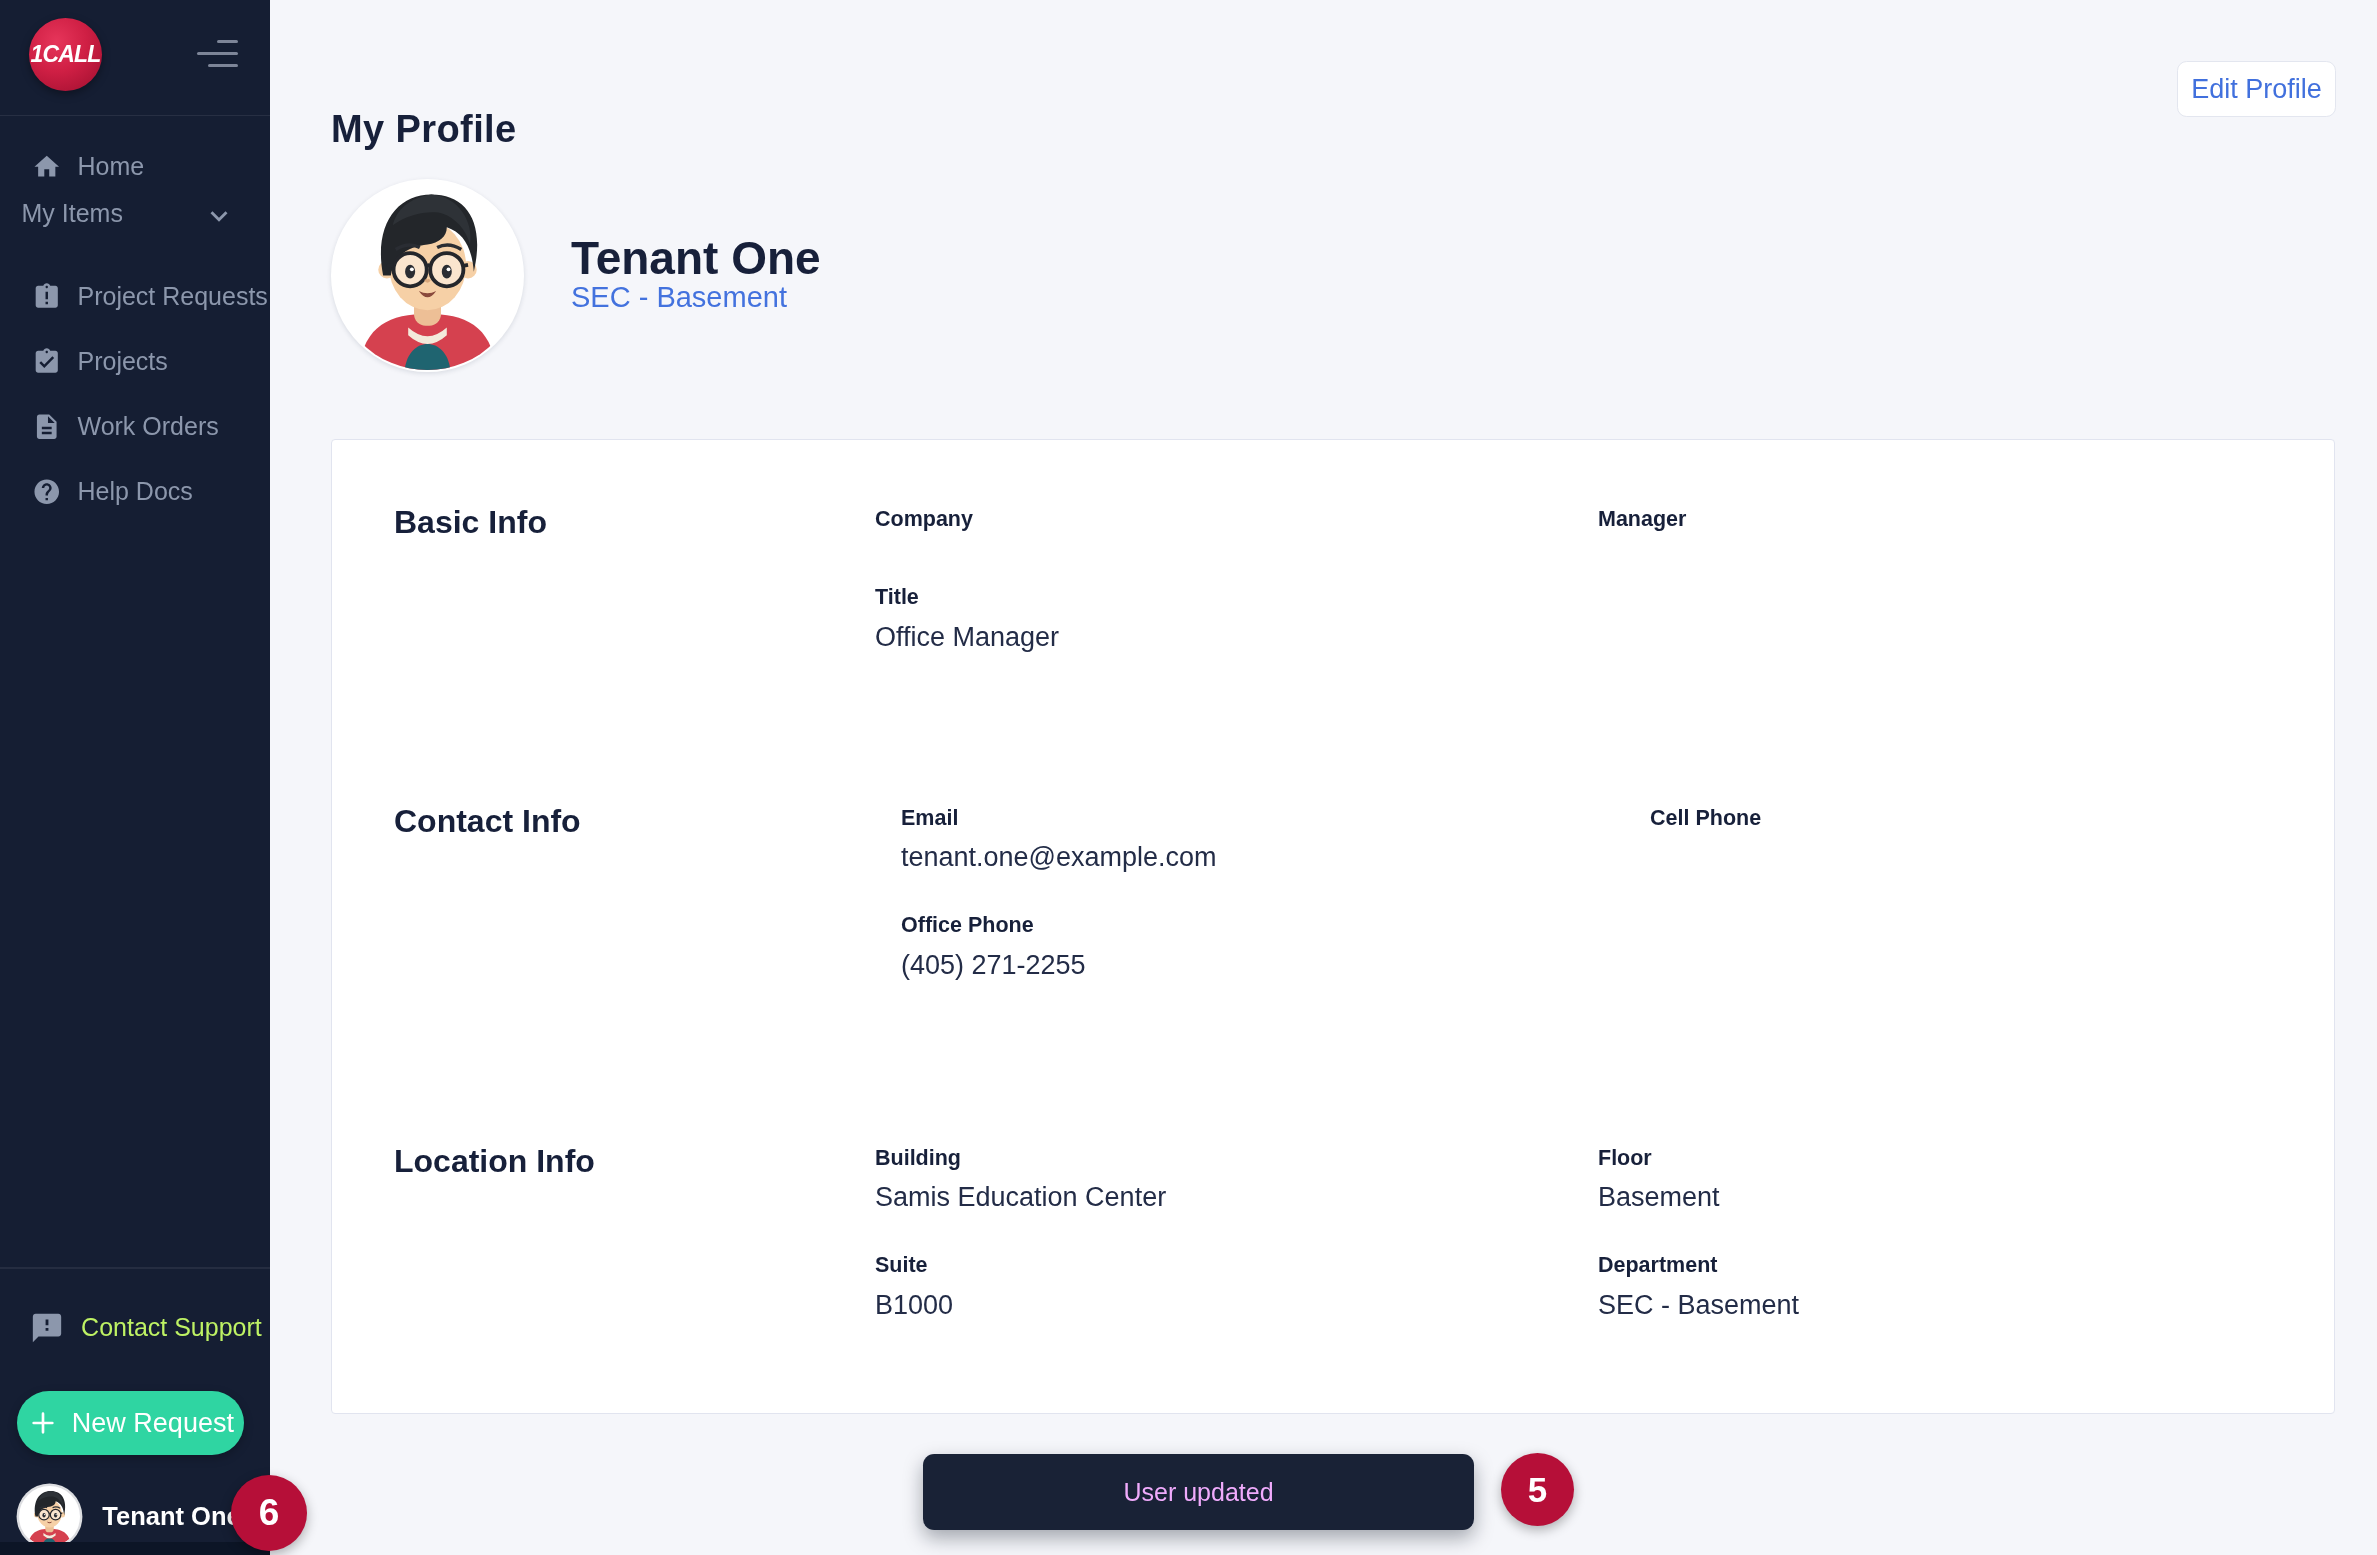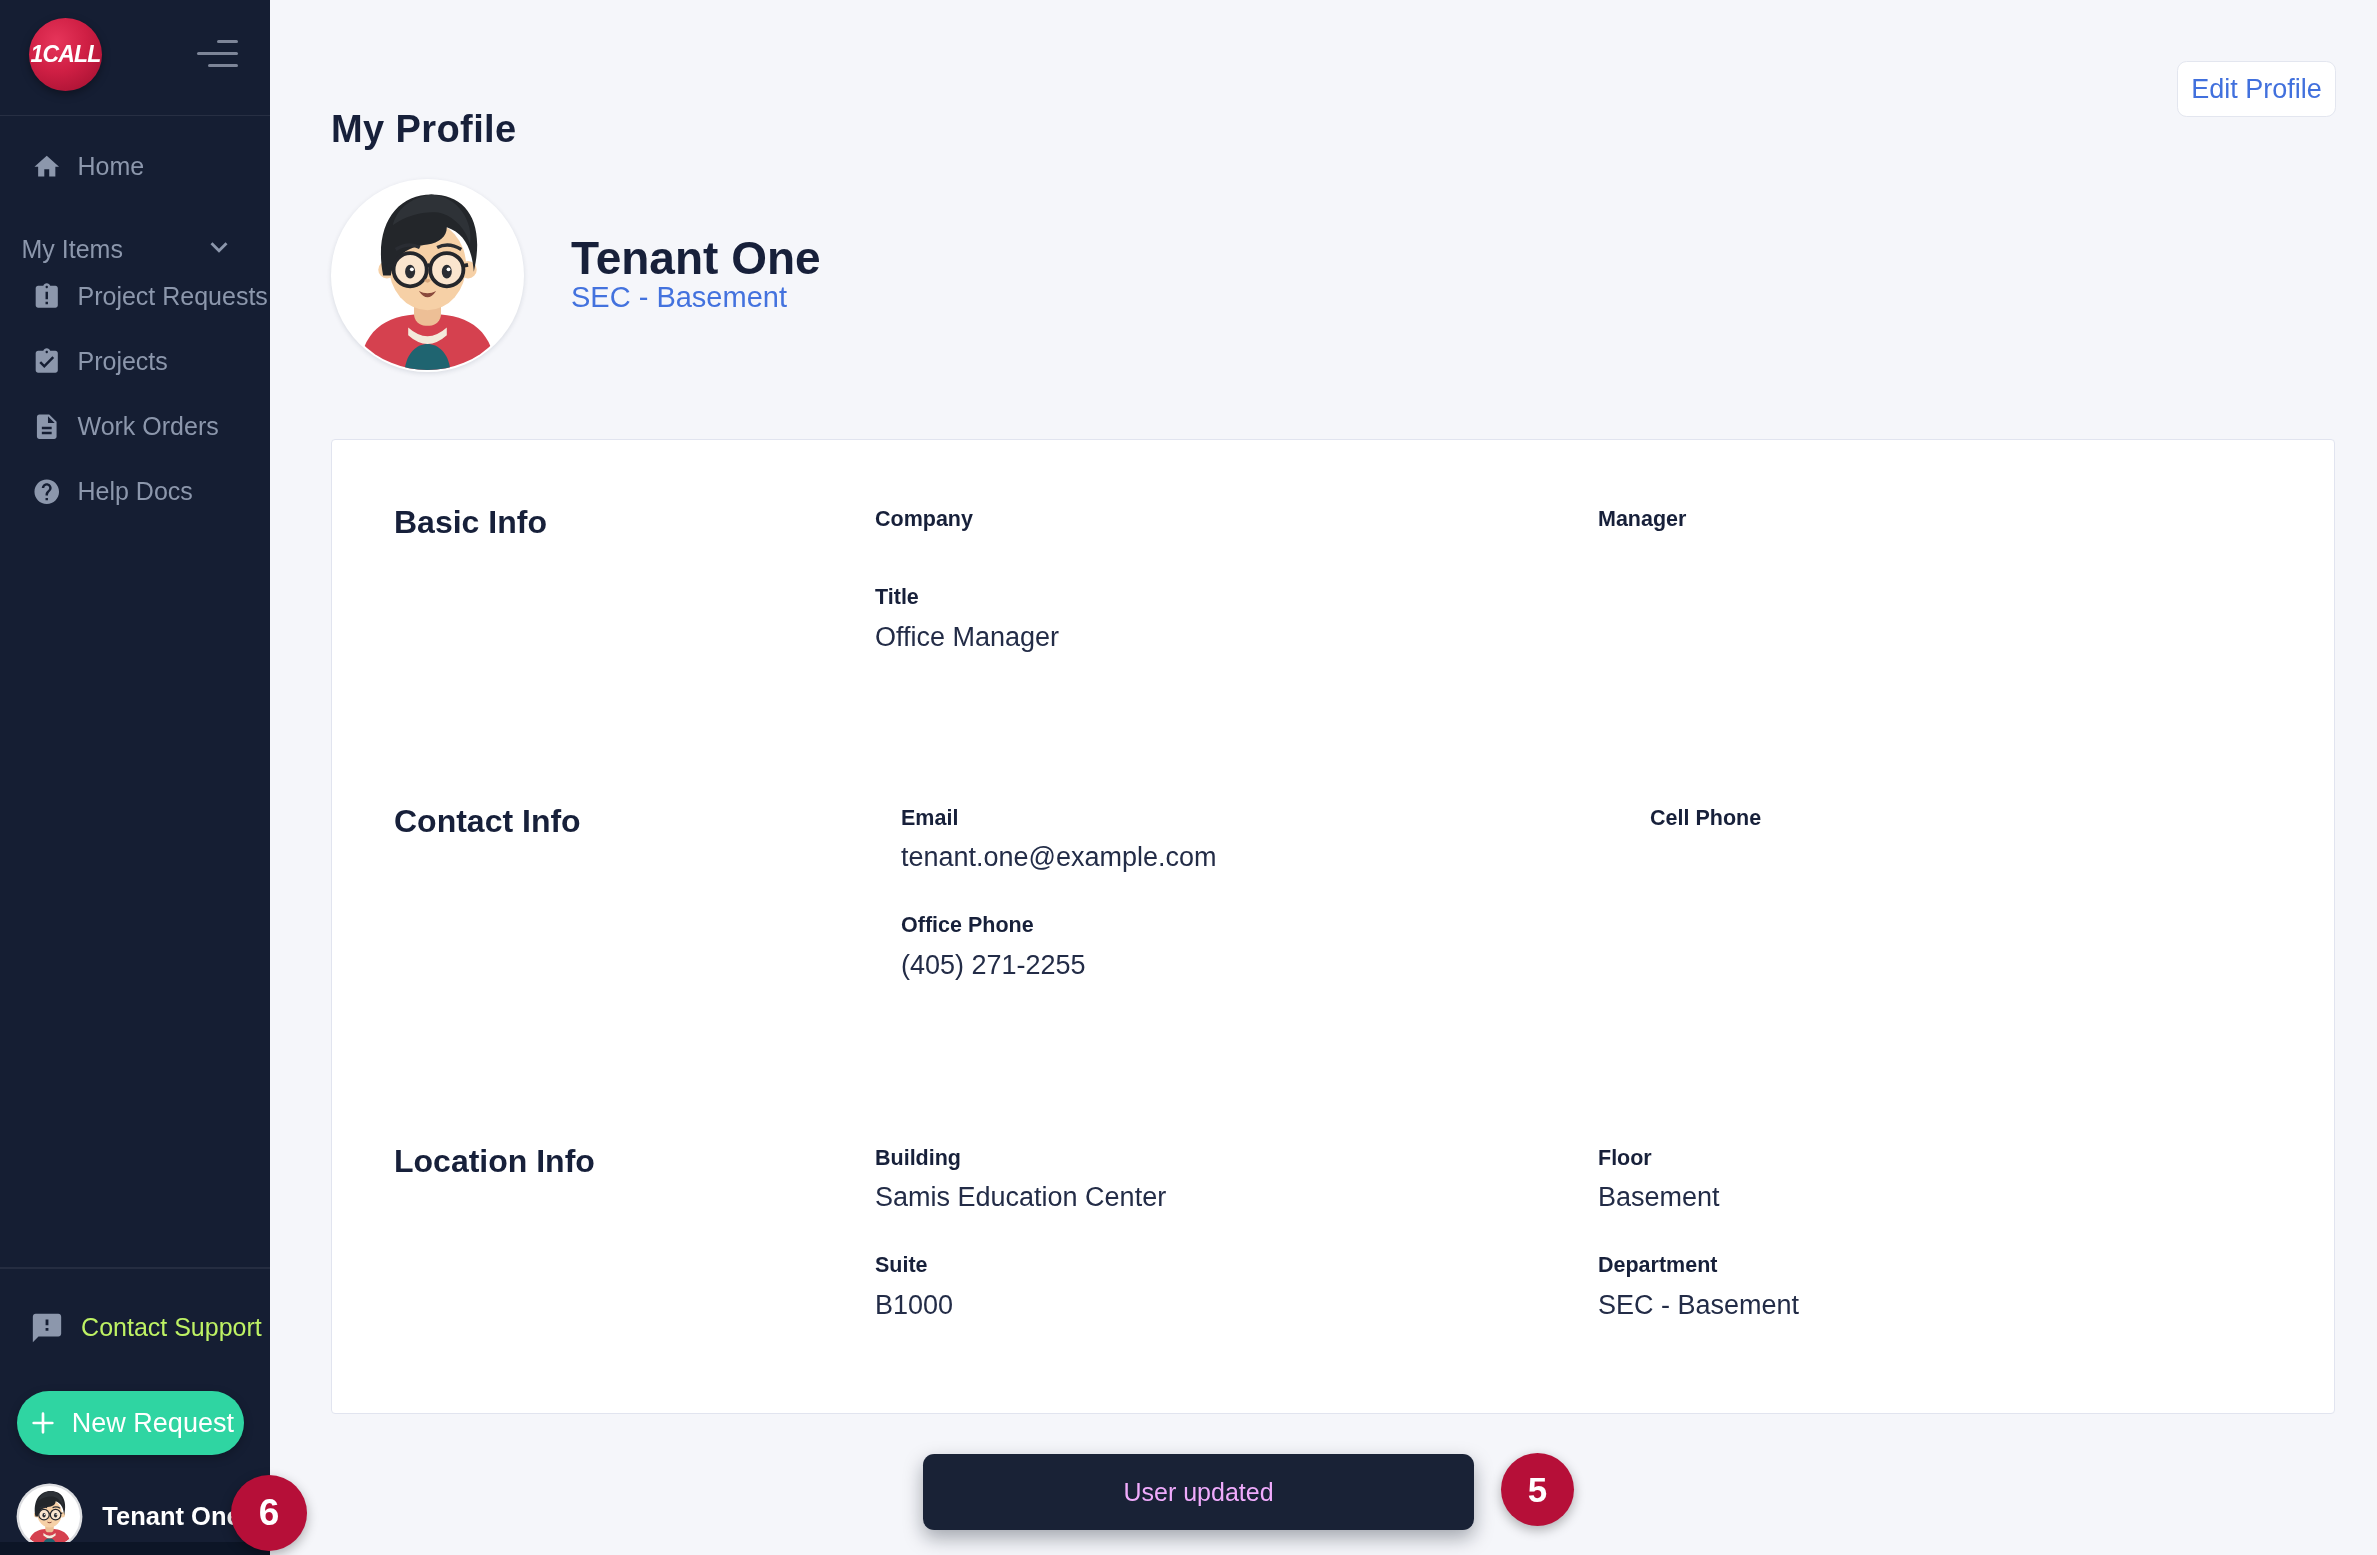--- a/index.html
+++ b/index.html
@@ -18,21 +18,21 @@
   }
   .logo-text { color:#fff; font-size:23px; font-weight:800; font-style:italic; letter-spacing:-0.8px; }
   .hamburger { position:absolute; right:32px; top:40px; width:41px; display:flex; flex-direction:column; align-items:flex-end; gap:8.8px; cursor:pointer; }
   .hamburger span { display:block; height:3.2px; border-radius:1.6px; background:#7d8598; }
   .hamburger .l1 { width:21px; } .hamburger .l2 { width:41px; } .hamburger .l3 { width:30px; }
 
   .nav { position:absolute; left:0; top:134px; width:100%; }
   .nav-item { height:65px; display:flex; align-items:center; gap:16px; padding-left:32px;
               color:#8c97ac; font-size:25px; cursor:pointer; }
   .nav-item svg { width:29.5px; height:29.5px; flex:0 0 auto; fill:#8c97ac; }
-  .nav-group { height:65px; display:flex; align-items:flex-end; justify-content:space-between;
+  .nav-group { height:65px; display:flex; align-items:flex-start; justify-content:space-between;
                padding:0 34px 0 21.5px; color:#8c97ac; font-size:25px; cursor:pointer; }
   .nav-group svg { width:34px; height:34px; fill:#8c97ac; }
 
   .sidebar-divider { position:absolute; left:0; top:1267px; width:100%; height:1.6px; background:rgba(255,255,255,0.07); }
   .support-row { position:absolute; left:0; top:1294px; width:100%; height:67px; display:flex; align-items:center;
                  gap:17.6px; padding-left:29.5px; color:#bef264; font-size:25px; cursor:pointer; }
   .support-row svg { width:34px; height:34px; fill:#8c97ac; }
 
   .new-request-btn { position:absolute; left:17px; top:1391px; width:227px; height:64px; border-radius:32px;
                      background:#2fd5a2; border:none; display:flex; align-items:center; justify-content:center;

